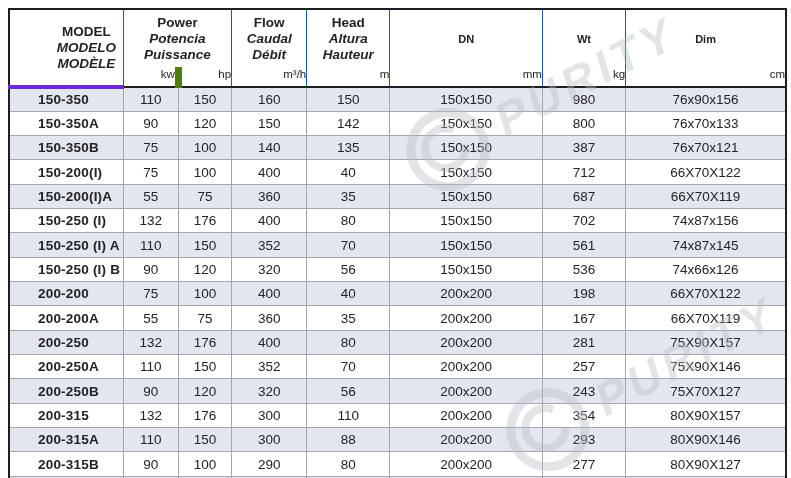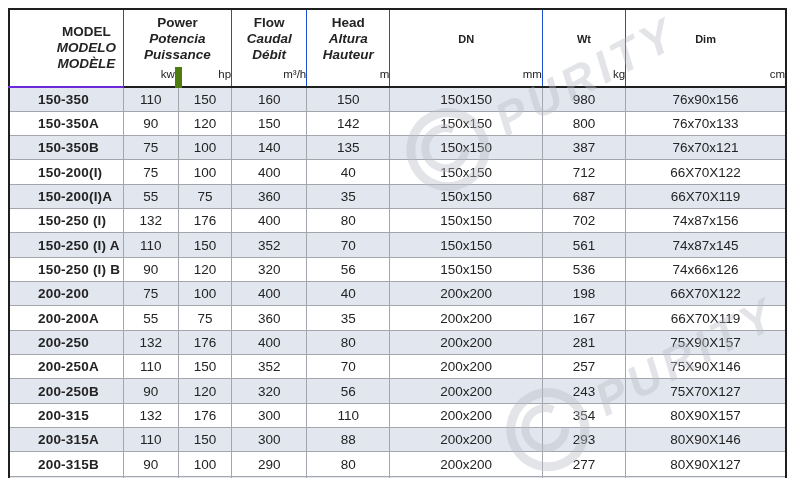--- a/index.html
+++ b/index.html
@@ -18,21 +18,21 @@
   col.c-model { width: 114px; } col.c-kw { width: 55px; } col.c-hp { width: 53px; }
   col.c-flow { width: 75px; } col.c-head { width: 83px; } col.c-dn { width: 152px; }
   col.c-wt { width: 83px; } col.c-dim { width: 160px; }
 
   thead th { background: #ffffff; font-weight: bold; vertical-align: middle; padding: 0; }
   thead tr.labels { height: 58px; }
   thead tr.units { height: 20px; text-align: right; }
   thead th.vline { border-left: 1px solid #1d4ed8; }
   thead tr.units th { border-top: none; font-weight: normal; font-size: 11.5px; vertical-align: top; padding-top: 1px; border-bottom: 2px solid #1f1f1f; }
   thead tr.units th.sub-hp { border-left: 7px solid #4d7c0f; margin-top: 12px; }
-  th.h-model { border-bottom: 2px solid #6d28d9; padding-left: 40px; }
+  th.h-model { border-bottom: 4px solid #6d28d9; padding-left: 40px; }
   .hdr-line1 { font-size: 13.5px; line-height: 16px; }
   .hdr-line2, .hdr-line3 { font-size: 13.5px; line-height: 16px; font-style: italic; }
   .hdr-single { font-size: 11px; }
 
   tbody td {
     height: 24.33px; font-size: 13.5px; text-align: center; vertical-align: middle;
     border-top: 1px solid #a4a6ad; border-left: 1px solid #a4a6ad;
     padding: 0; white-space: nowrap; overflow: hidden;
   }
   tbody td:first-child { border-left: none; text-align: left; padding-left: 28px; font-weight: bold; font-size: 13.5px; letter-spacing: .2px; }

